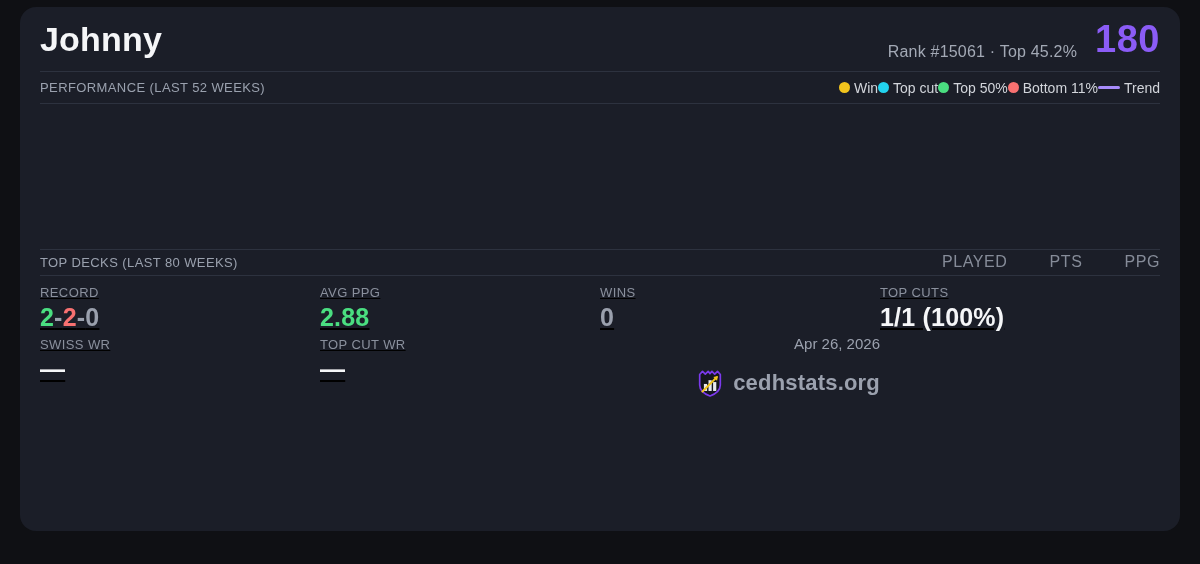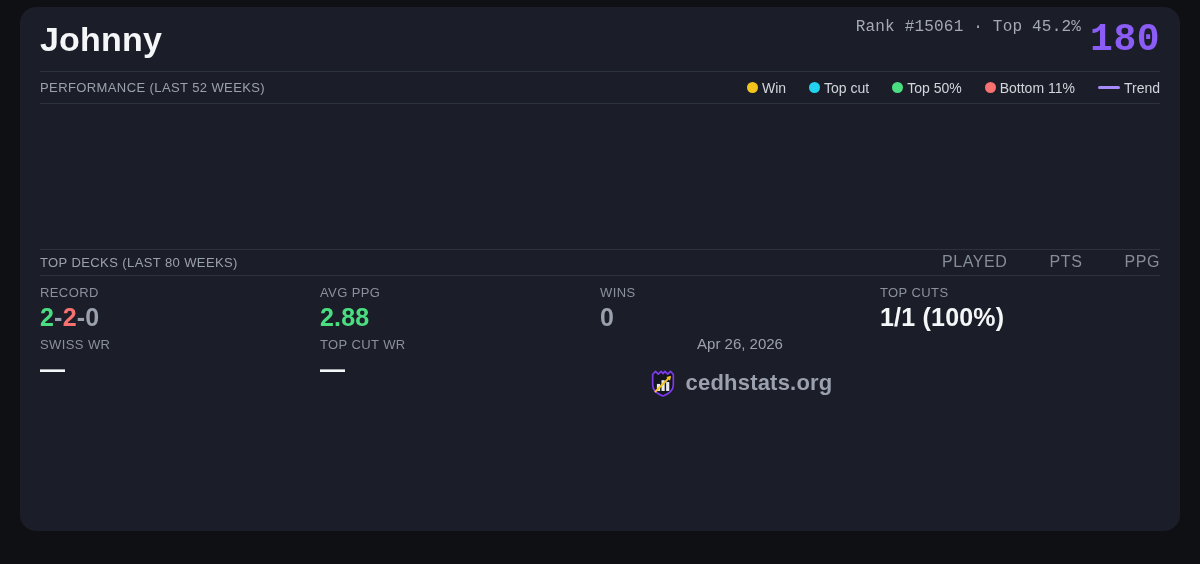--- a/index.html
+++ b/index.html
@@ -34,23 +34,22 @@
     flex: 0 0 auto;
   }
   .player-name {
     font-size: 34px;
     font-weight: 800;
     color: #f5f6f8;
     letter-spacing: 0.2px;
   }
   .header-right {
     display: flex;
-    align-items: flex-start;
-    gap: 9px;
-    font-family: Liberation Mono, monospace;
+    align-items: flex-end;
+    gap: 18px;
   }
   .rank-summary {
     font-size: 16px;
     color: #a3a9b5;
     letter-spacing: 0.2px;
   }
   .rating {
     font-size: 38px;
     font-weight: 800;
     letter-spacing: 0.5px;
@@ -66,21 +65,21 @@
   }
   .section-title {
     font-size: 13px;
     color: #9aa1ae;
     letter-spacing: 0.4px;
   }
   
   .legend {
     display: flex;
     align-items: center;
-    gap: 23px;
+    gap: 0;
   }
   .legend-item {
     display: flex;
     align-items: center;
     gap: 4px;
     font-size: 14px;
     color: #d2d5db;
   }
   .legend-dot {
     width: 11px;
@@ -117,38 +116,39 @@
   }
   
   .stats-grid {
     display: grid;
     grid-template-columns: repeat(4, 1fr);
     grid-template-rows: 52px 59px;
     flex: 1 0 auto;
   }
   .stat-cell {
     padding-top: 9px;
+    text-decoration: underline;
   }
   .stat-label {
     font-size: 13px;
     color: #8a909d;
     letter-spacing: 0.4px;
   }
   .stat-value {
     font-size: 25px;
     font-weight: 700;
     margin-top: 3px;
     letter-spacing: 0.2px;
   }
   
   .footer-cell {
     padding-top: 7px;
     display: flex;
     flex-direction: column;
-    align-items: center;
+    align-items: flex-end;
   }
   .footer-date {
     font-size: 15px;
     color: #9ba1ae;
   }
   .brand {
     display: flex;
     align-items: center;
     gap: 8px;
     margin-top: 16px;

